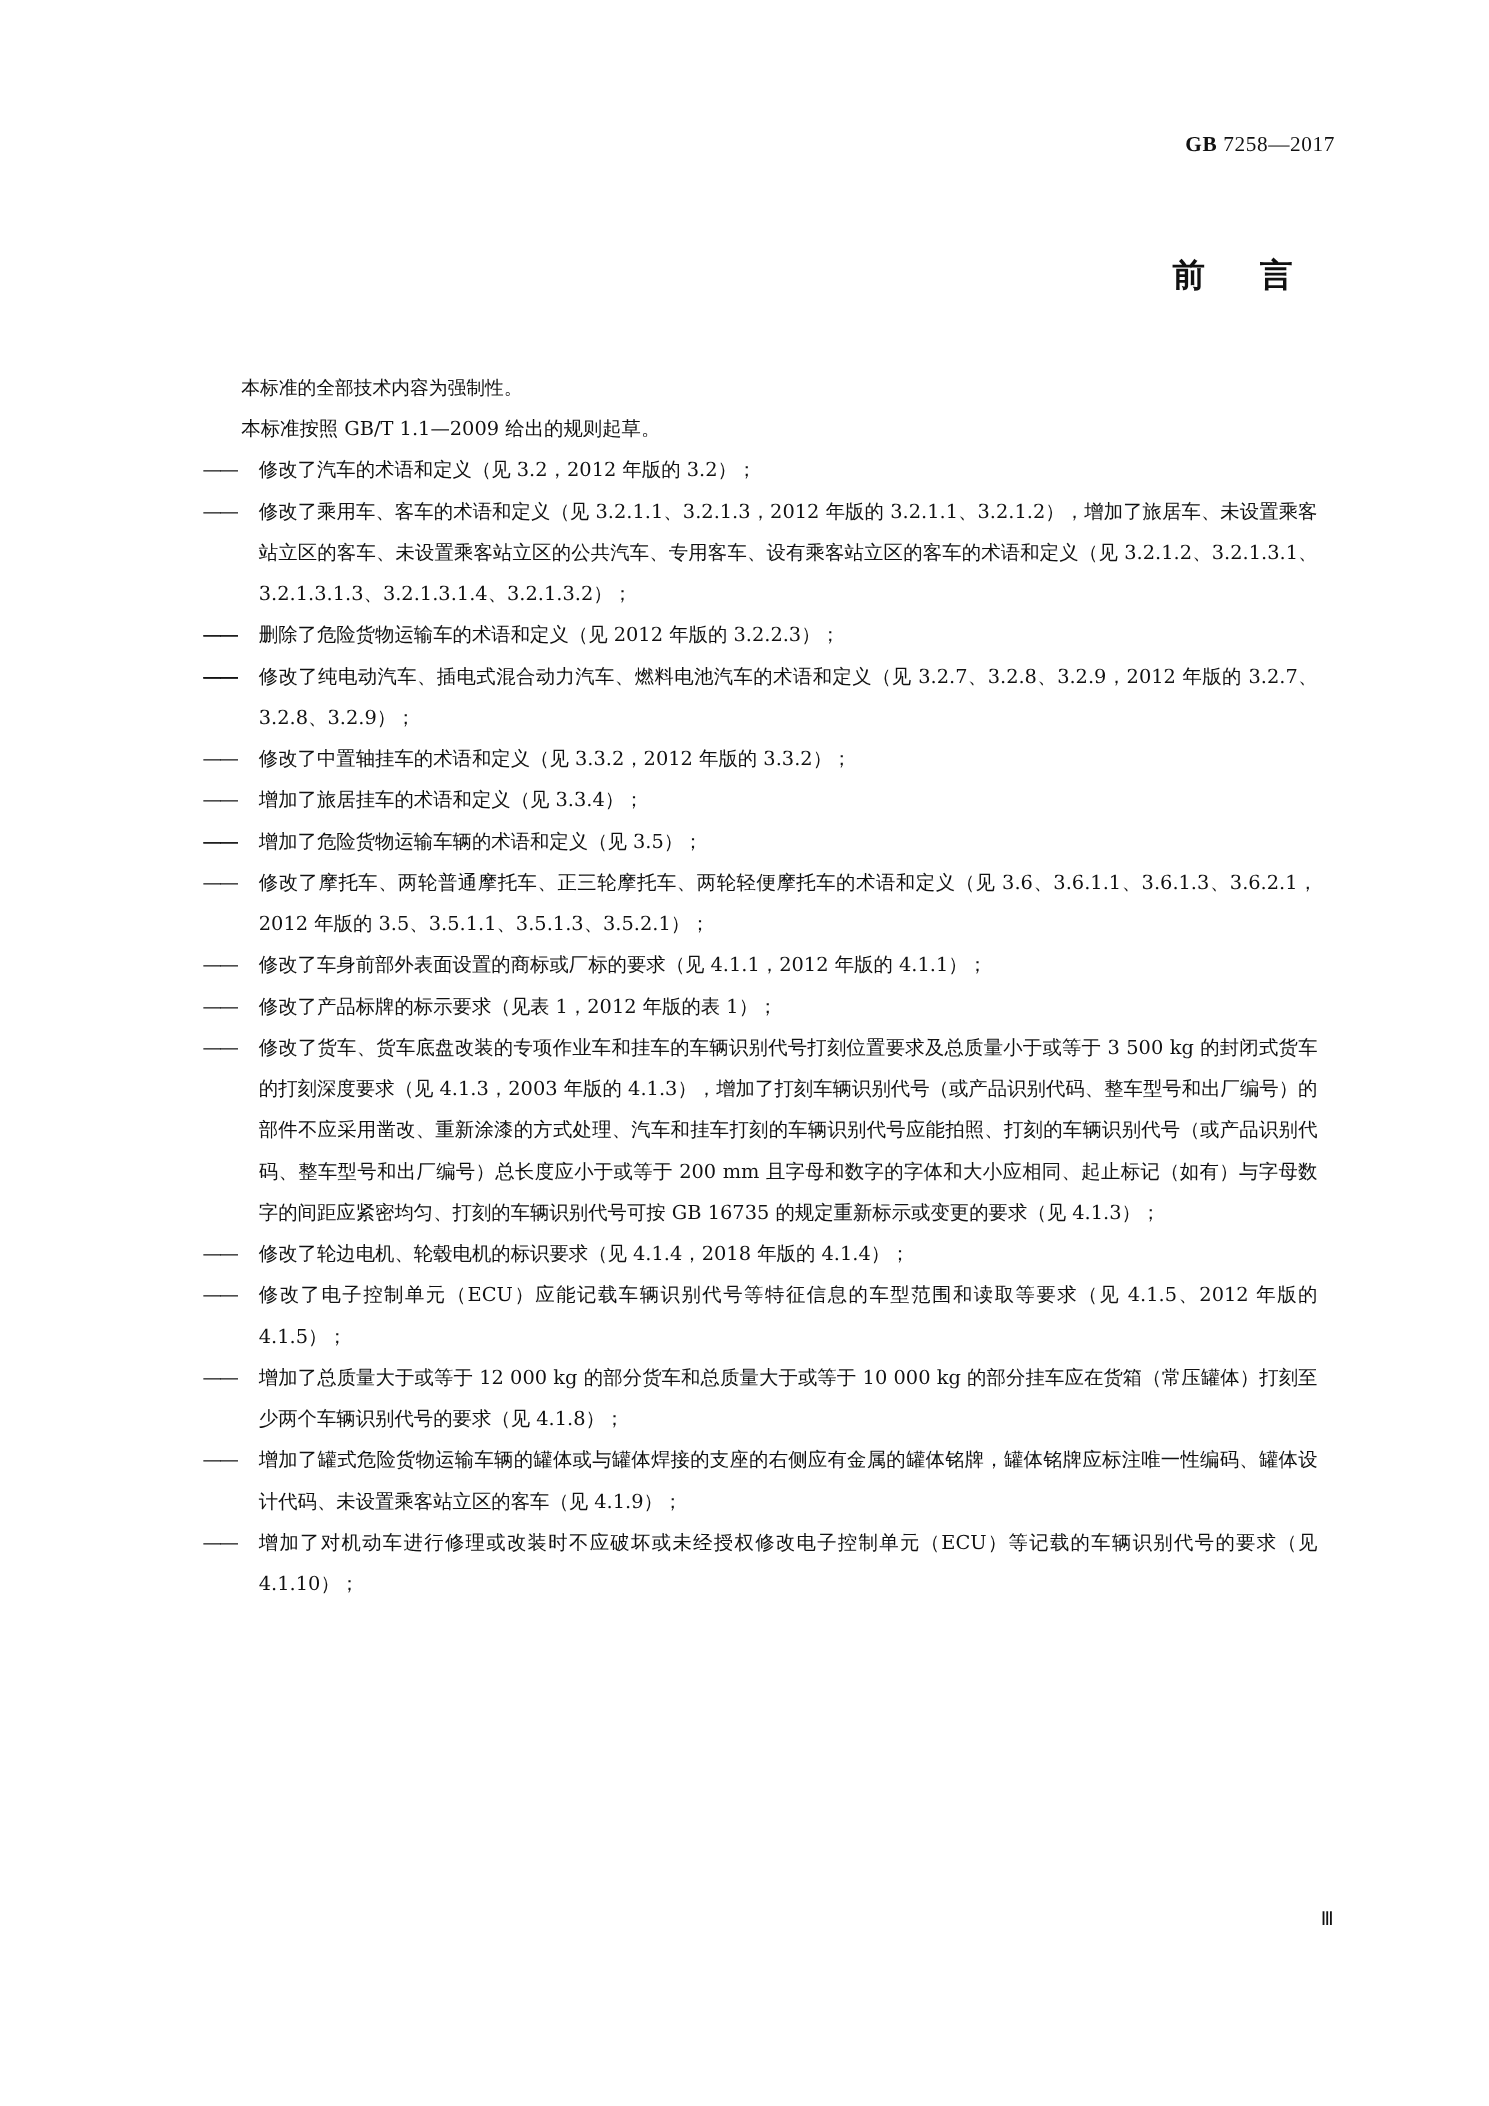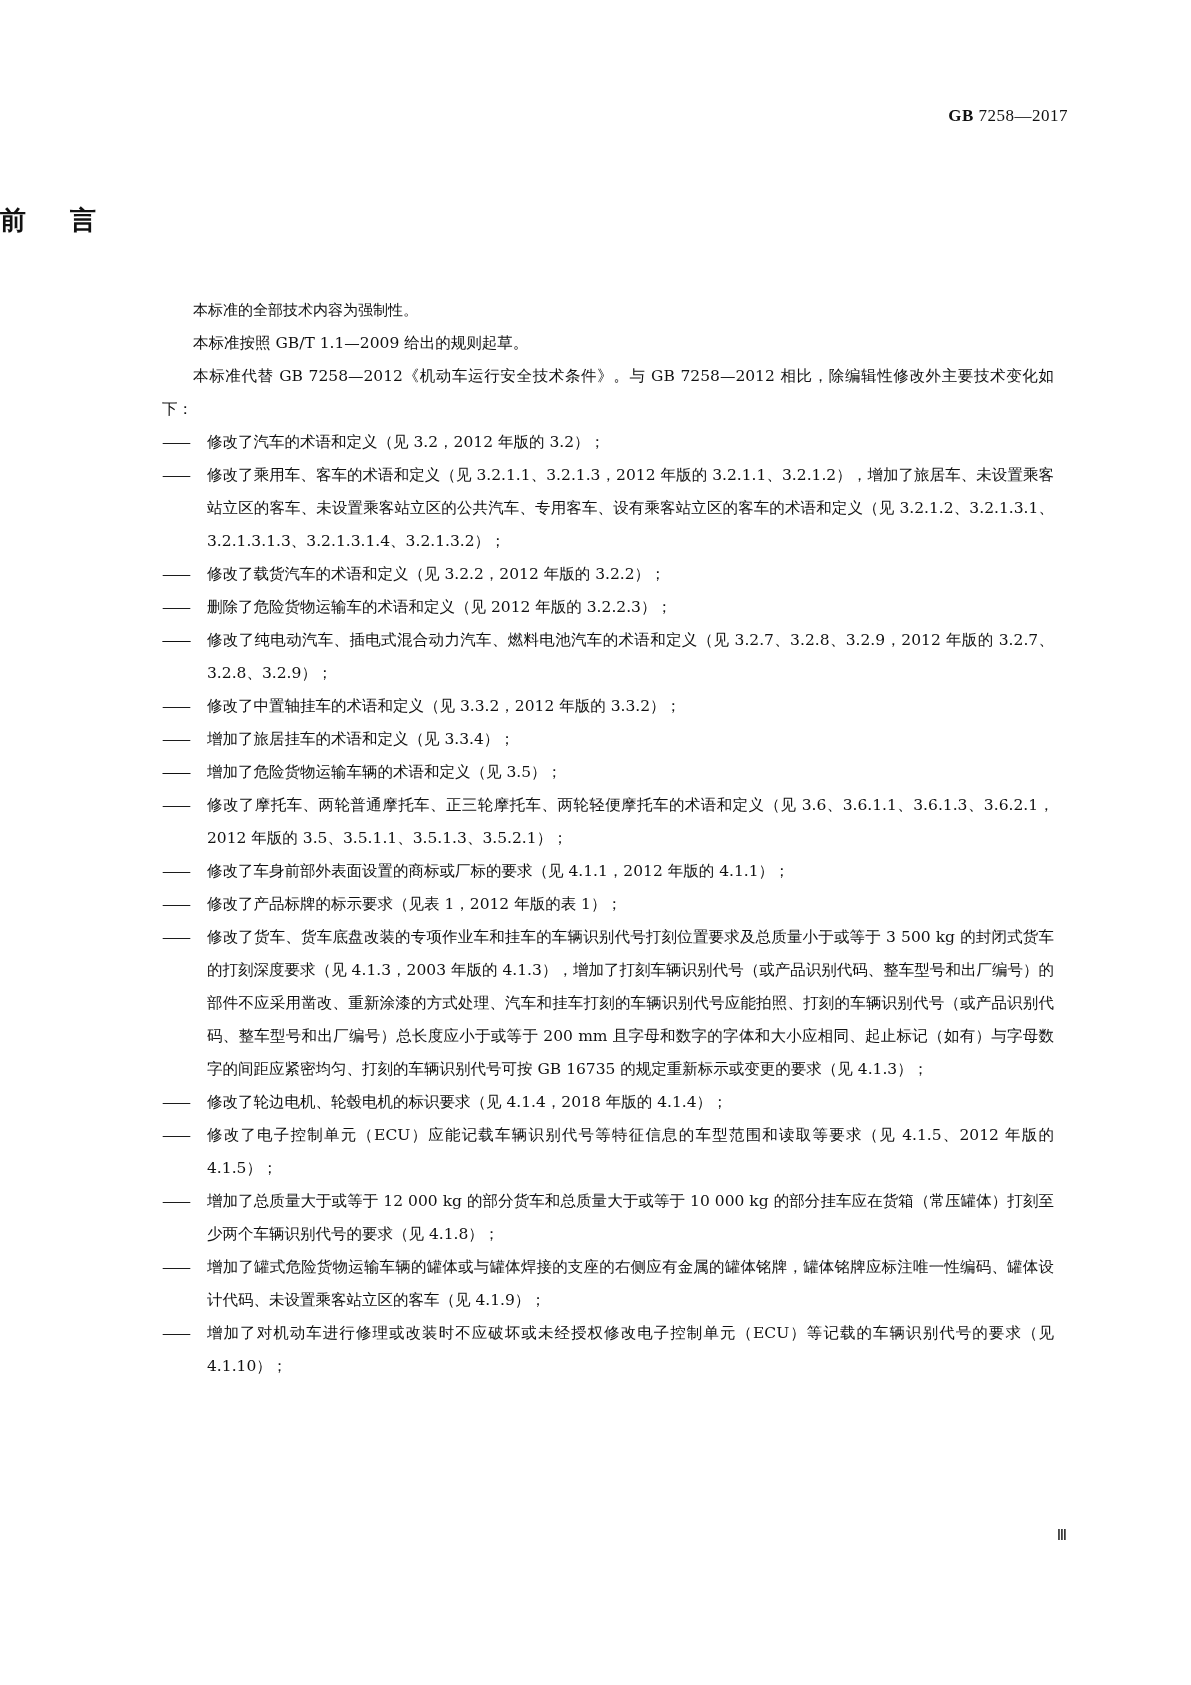--- a/index.html
+++ b/index.html
@@ -1,21 +1,21 @@
 <!DOCTYPE html>
 <html><head>
 <meta charset="utf-8">
 <style>
   html, body { margin: 0; padding: 0; background: #ffffff; }
   body { width: 1191px; height: 1685px; position: relative; overflow: hidden;
          font-family: "DejaVu Serif", "Liberation Serif", serif; color: #111; }
   .header { position: absolute; top: 106px; right: 123px; font-size: 17px; letter-spacing: 0.5px;
             font-family: "Liberation Serif", serif; }
   .header b { font-weight: bold; text-align: right; }
-  .title { position: absolute; top: 203px; left: 0; width: 1078px; text-align: left;
+  .title { position: absolute; top: 203px; left: 0; width: 1078px; text-align: right;
            font-family: "DejaVu Sans", sans-serif; font-size: 26px; font-weight: bold; letter-spacing: 44px; }
   .content { position: absolute; top: 294px; left: 162px; width: 892px; font-size: 15.5px; line-height: 33px; }
   .para { text-indent: 31px; margin: 0; text-align: justify; }
   .para.bold { font-family: "DejaVu Sans", sans-serif; font-weight: normal; font-size: 15px; }
   .item { position: relative; padding-left: 45px; margin: 0; text-align: justify; }
   .item .dash { position: absolute; left: 0; top: 0; width: 45px; letter-spacing: -2px; }
   .pagenum { position: absolute; top: 1526px; right: 124px; font-size: 15px; font-family: "Liberation Serif", serif; }
 </style>
 </head>
 <body>
@@ -23,26 +23,25 @@
 <div class="header">
   <b>GB</b>
   <span>7258—2017</span>
 </div>
 
 <div class="title">前言</div>
 
 <div class="content">
   <p class="para bold">本标准的全部技术内容为强制性。</p>
   <p class="para">本标准按照 GB/T 1.1—2009 给出的规则起草。</p>
-  <p class="para">本标准代替 GB 7258—2012《机动车运行安全技术条件》。与 GB 7258—2012 相比，除编辑性修改外主要技术变化如下：</p>
 
   <div>
     <p class="item"><span class="dash">——</span><span>修改了汽车的术语和定义（见 3.2，2012 年版的 3.2）；</span></p>
     <p class="item"><span class="dash">——</span><span>修改了乘用车、客车的术语和定义（见 3.2.1.1、3.2.1.3，2012 年版的 3.2.1.1、3.2.1.2），增加了旅居车、未设置乘客站立区的客车、未设置乘客站立区的公共汽车、专用客车、设有乘客站立区的客车的术语和定义（见 3.2.1.2、3.2.1.3.1、3.2.1.3.1.3、3.2.1.3.1.4、3.2.1.3.2）；</span></p>
-    <p class="item"><span class="dash">——</span><span>修改了载货汽车的术语和定义（见 3.2.2，2012 年版的 3.2.2）；</span></p>
+    <p class="item"><span class="dash">——</span></p>
     <p class="item"><span class="dash">——</span><span>删除了危险货物运输车的术语和定义（见 2012 年版的 3.2.2.3）；</span></p>
     <p class="item"><span class="dash">——</span></p>
     <p class="item"><span class="dash">——</span></p>
     <p class="item"><span class="dash">——</span><span>修改了纯电动汽车、插电式混合动力汽车、燃料电池汽车的术语和定义（见 3.2.7、3.2.8、3.2.9，2012 年版的 3.2.7、3.2.8、3.2.9）；</span></p>
     <p class="item"><span class="dash">——</span><span>修改了中置轴挂车的术语和定义（见 3.3.2，2012 年版的 3.3.2）；</span></p>
     <p class="item"><span class="dash">——</span><span>增加了旅居挂车的术语和定义（见 3.3.4）；</span></p>
     <p class="item"><span class="dash">——</span></p>
     <p class="item"><span class="dash">——</span><span>增加了危险货物运输车辆的术语和定义（见 3.5）；</span></p>
     <p class="item"><span class="dash">——</span><span>修改了摩托车、两轮普通摩托车、正三轮摩托车、两轮轻便摩托车的术语和定义（见 3.6、3.6.1.1、3.6.1.3、3.6.2.1，2012 年版的 3.5、3.5.1.1、3.5.1.3、3.5.2.1）；</span></p>
     <p class="item"><span class="dash">——</span><span>修改了车身前部外表面设置的商标或厂标的要求（见 4.1.1，2012 年版的 4.1.1）；</span></p>

